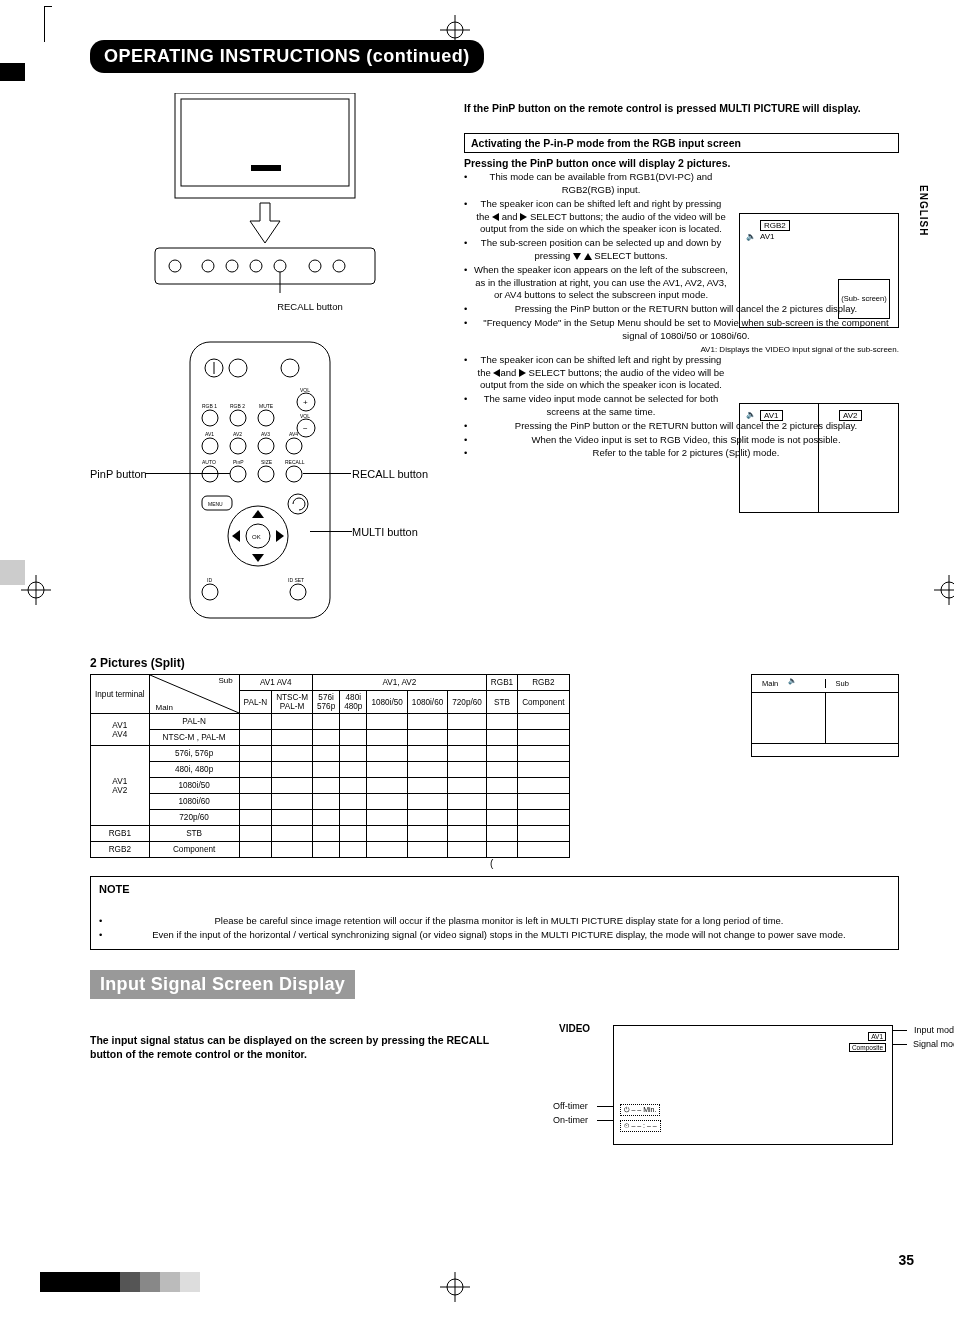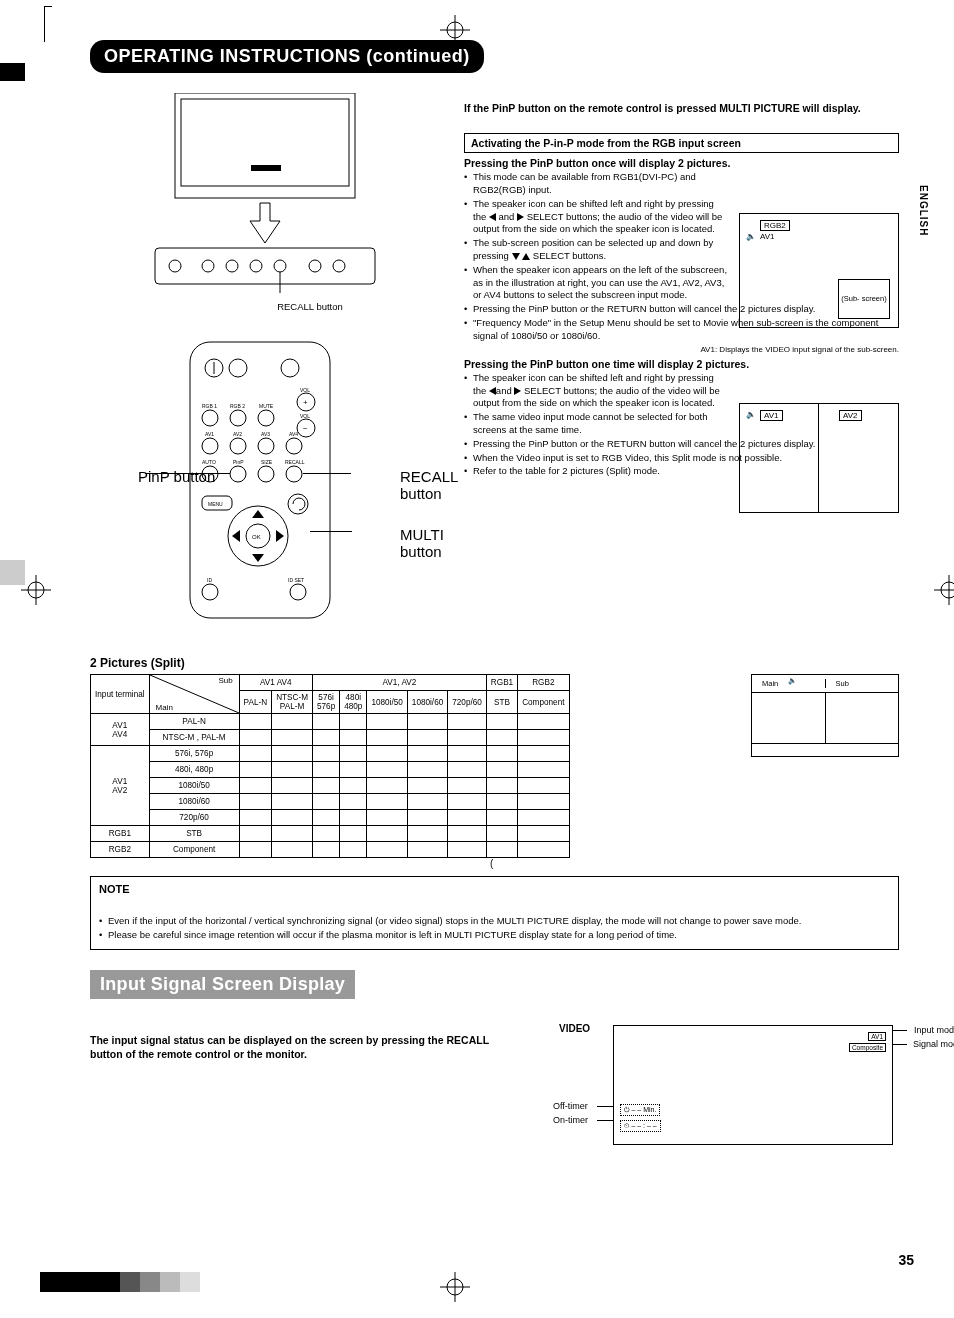--- a/index.html
+++ b/index.html
@@ -34,35 +34,35 @@
   .fsq-g4{background:#ddd;}
 
   .lang-tab { position:absolute; right:25px; top:185px; writing-mode:vertical-rl; font-weight:bold; font-size:10px; letter-spacing:1px;}
 
   .h1-bar { background:#000; color:#fff; font-weight:900; font-size:18px; padding:6px 14px; border-radius:14px; display:inline-block; letter-spacing:0.5px;}
   .h2-gray { background:#999; color:#fff; font-weight:900; font-size:18px; padding:4px 10px; letter-spacing:0.3px; display:inline-block }
   .boxed-h { border:1px solid #000; font-weight:bold; font-size:10.5px; padding:3px 6px; margin:8px 0 4px 0;}
   .sub-bold { font-weight:bold; font-size:10.5px; margin-top:4px; margin-bottom:2px;}
   .intro-bold { font-weight:bold; font-size:10.5px; line-height:1.35; margin:18px 0;}
   ul.bul { list-style:none; padding-left:0; margin:0;}
-  ul.bul > li { position:relative; padding-left:9px; line-height:1.35; font-size:9.5px; margin-bottom:1px;}
+  ul.bul > li { position:relative; padding-left:9px; line-height:1.35; font-size:9.5px; margin-bottom:1px;text-align:center;}
   ul.bul > li::before { content:"•"; position:absolute; left:0; top:0;}
   .cols { display:flex; gap:24px; margin-top:10px;}
   .col-left { width:350px; flex-shrink:0;}
   .col-right { flex:1; position:relative;}
 
   
   .monitor-wrap { text-align:center; margin-top:10px}
   .monitor-svg { width:260px; height:200px;}
   .callout { font-size:9.5px; text-align:center; margin-top:6px;}
 
   
   .remote-wrap { position:relative; margin-top:24px; height:300px;}
   .remote-svg { position:absolute; left:90px; top:0; width:160px; height:290px;}
-  .remote-label { position:absolute; font-size:15px;margin-left:48px;}
+  .remote-label { position:absolute; font-size:11px;}
   .leader { position:absolute; background:#000; height:1px;}
 
   
   .pip-box { position:absolute; border:1px solid #000; background:#fff;}
   .pip1 { right:0; top:130px; width:160px; height:115px;}
   .pip1 .lbl-top{ position:absolute; left:20px; top:6px; font-size:8px; border:1px solid #000; padding:0 3px;}
   .pip1 .lbl-top2{ position:absolute; left:20px; top:18px; font-size:8px;}
   .pip1 .spk{position:absolute;left:6px;top:18px;font-size:8px}
   .pip1 .subscr{ position:absolute; right:8px; bottom:8px; width:52px; height:40px; border:1px solid #000; font-size:7.5px; display:flex; align-items:center; justify-content:center; line-height:1.1; text-align:center}
   .pipnote{font-size:8px; text-align:right; margin-top:2px}
@@ -278,21 +278,20 @@
       <li><span>The speaker icon can be shifted left and right by pressing the </span><span class="tri tri-l"></span><span> and </span><span class="tri tri-r"></span><span> SELECT buttons; the audio of the video will be output from the side on which the speaker icon is located.</span></li>
       <li><span>The sub-screen position can be selected up and down by pressing </span><span class="tri tri-d"></span> <span class="tri tri-u"></span><span> SELECT buttons.</span></li>
       <li>When the speaker icon appears on the left of the subscreen, as in the illustration at right, you can use the AV1, AV2, AV3, or AV4 buttons to select the subscreen input mode.</li>
     </ul>
     <ul class="bul">
       <li>Pressing the PinP button or the RETURN button will cancel the 2 pictures display.</li>
       <li>"Frequency Mode" in the Setup Menu should be set to Movie when sub-screen is the component signal of 1080i/50 or 1080i/60.</li>
     </ul>
     <div class="pipnote">AV1: Displays the VIDEO input signal of the sub-screen.</div>
 
-    <p class="sub-bold">Pressing the PinP button one time will display 2 pictures.</p>
 
     
     <div class="pip-box pip2">
       <span class="spk2">🔈</span>
       <div class="half left"><span class="hbox">AV1</span></div>
       <div class="half right"><span class="hbox">AV2</span></div>
     </div>
 
     <ul class="bul" style="padding-right:170px">
       <li><span>The speaker icon can be shifted left and right by pressing the</span> <span class="tri tri-l"></span><span>and</span> <span class="tri tri-r"></span> <span>SELECT buttons; the audio of the video will be output from the side on which the speaker icon is located.</span></li>
@@ -468,22 +467,22 @@
         <div class="cell"></div>
       </div>
     <div class="foot"></div>
   </div>
 </div>
 
 
 <div class="note-box">
   <div class="note-title">NOTE</div>
   <ul class="bul">
+    <li>Please be careful since image retention will occur if the plasma monitor is left in MULTI PICTURE display state for a long period of time.</li>
     <li>Even if the input of the horizontal / vertical synchronizing signal (or video signal) stops in the MULTI PICTURE display, the mode will not change to power save mode.</li>
-    <li>Please be careful since image retention will occur if the plasma monitor is left in MULTI PICTURE display state for a long period of time.</li>
   </ul>
 </div>
 
 
 <div style="margin-top:20px">
   <div class="h2-gray">Input Signal Screen Display</div>
 </div>
 <div class="bot-cols">
   <div class="bot-left">
     <p class="intro-bold">The input signal status can be displayed on the screen by pressing the RECALL button of the remote control or the monitor.</p>

